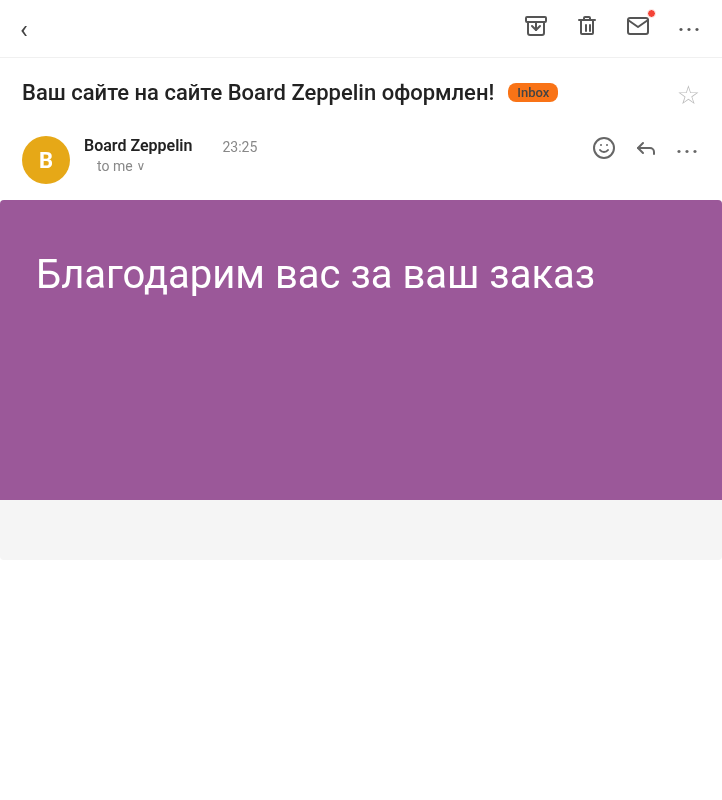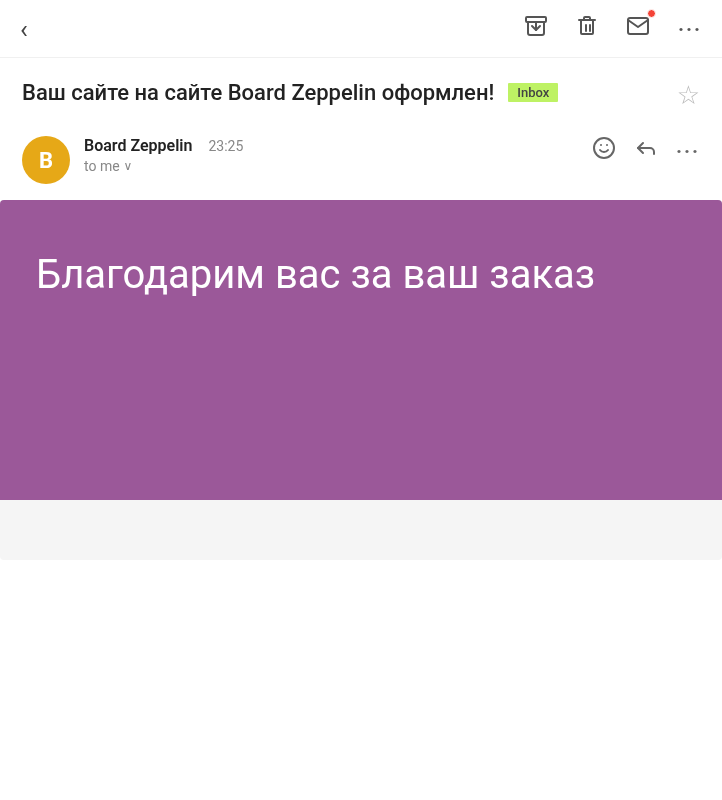--- a/index.html
+++ b/index.html
@@ -73,26 +73,26 @@
     .subject-title {
       font-size: 22px;
       font-weight: 500;
       color: #222;
       line-height: 1.35;
       display: inline;
     }
 
     .inbox-badge {
       display: inline-block;
-      background: #bef264;
+      background: #f97316;
       color: #444;
       font-size: 13px;
       font-weight: 500;
       padding: 2px 9px;
-      border-radius: 1px;
+      border-radius: 8px;
       margin-left: 10px;
       vertical-align: middle;
       position: relative;
       top: -3px;
     }
 
     .star-icon {
       font-size: 26px;
       color: #bbb;
       cursor: pointer;
@@ -122,22 +122,22 @@
       justify-content: center;
       flex-shrink: 0;
     }
 
     .sender-info {
       flex: 1;
     }
 
     .sender-name-row {
       display: flex;
-      align-items: center;
-      gap: 0;
+      align-items: flex-end;
+      gap: 14px;
     }
 
     .sender-name {
       font-size: 16px;
       font-weight: 600;
       color: #222;
     }
 
     .sender-time {
       font-size: 14px;
@@ -146,20 +146,21 @@
     }
 
     .sender-to {
       font-size: 14px;
       color: #888;
       margin-top: 3px;
       display: flex;
       align-items: center;
       gap: 4px;
       cursor: pointer;
+      margin-left: 13px;
     }
 
     .chevron-down {
       font-size: 12px;
       color: #888;
     }
 
     .sender-actions {
       display: flex;
       align-items: center;

